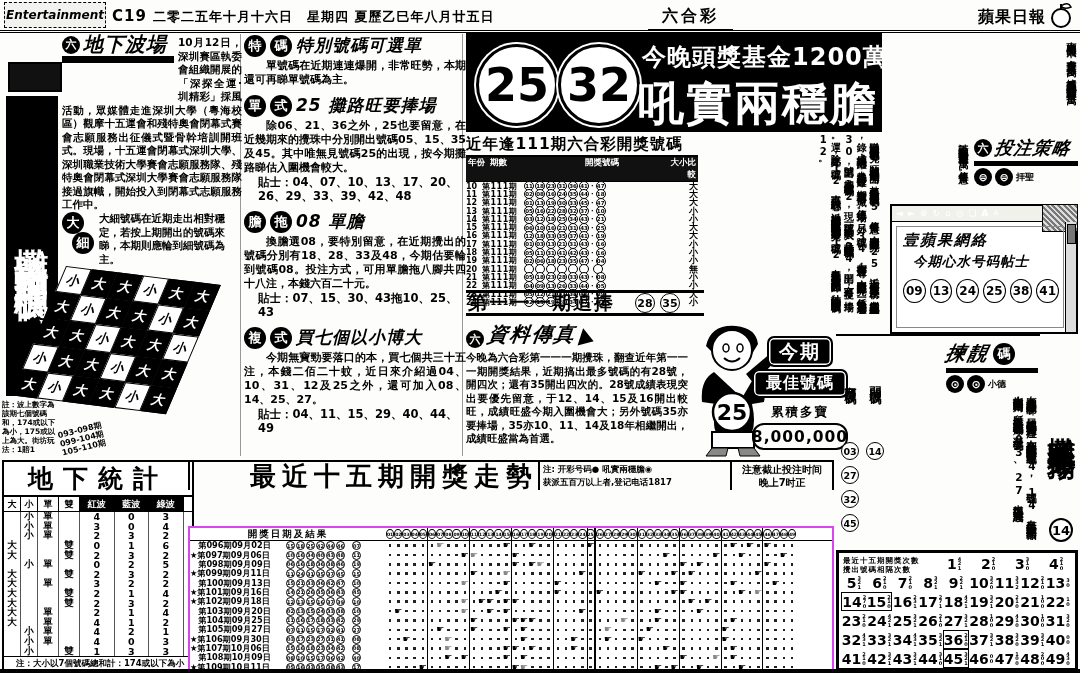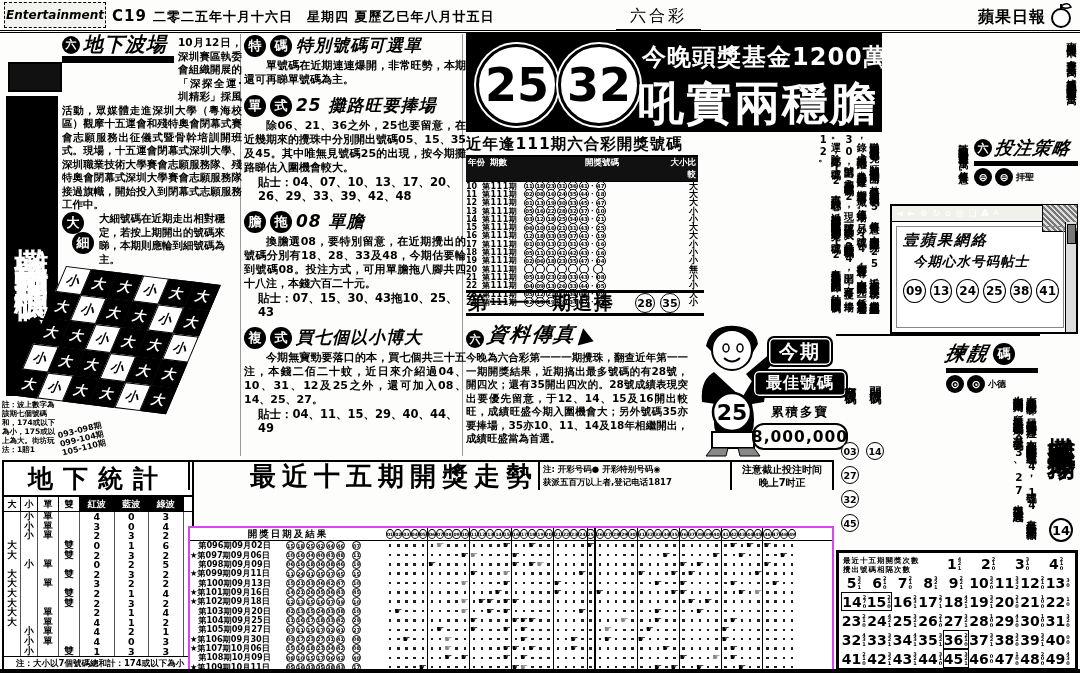--- a/index.html
+++ b/index.html
@@ -2,21 +2,21 @@
 <html><head>
 <meta charset="utf-8">
 <style>
   html,body{margin:0;padding:0;background:#e8e8e4;}
   #page{position:relative;width:1080px;height:673px;background:#fdfdfb;font-family:"DejaVu Sans",sans-serif;color:#000;overflow:hidden;}
   
   #masthead{position:absolute;left:0;top:0;width:1080px;height:30px;border-bottom:3px double #000;background:#fdfdfb;}
   .stamp{position:absolute;left:4px;top:2px;width:100px;height:24px;border:1px dashed #000;font-style:italic;font-weight:bold;font-size:12px;text-align:center;line-height:24px;background:#f2f2ee;}
   .dateline{position:absolute;left:112px;top:7px;font-size:13px;font-weight:bold;letter-spacing:1px;}
   .dateline b{font-size:15px;margin-right:6px;}
-  .secttitle{position:absolute;left:616px;top:6px;font-size:16px;font-weight:normal;letter-spacing:3px;border-bottom:2px solid #000;padding:0 14px 2px;}
+  .secttitle{position:absolute;left:648px;top:6px;font-size:16px;font-weight:bold;letter-spacing:3px;border-bottom:2px solid #000;padding:0 14px 2px;}
   .paper{position:absolute;left:978px;top:7px;font-size:16px;font-weight:bold;letter-spacing:1px;}
   .applelogo{position:absolute;left:1046px;top:1px;}
   
   .vstrip{position:absolute;left:6px;top:96px;width:52px;height:300px;background:#000;color:#fff;writing-mode:vertical-rl;text-orientation:upright;font-size:34px;font-weight:bold;line-height:52px;letter-spacing:7px;text-align:center;}
   .leftdecor{position:absolute;left:8px;top:62px;width:50px;height:26px;border:2px solid #000;background:#111;}
   .ug-logo{float:left;width:112px;height:54px;margin:0 4px 2px 0;}
   .ug-logo .row1{display:flex;align-items:center;gap:3px;}
   .ug-logo .bar{height:7px;background:#000;margin-top:2px;}
   .circchar{display:inline-flex;align-items:center;justify-content:center;background:#000;color:#fff;border-radius:50%;font-weight:bold;}
   .c18{width:18px;height:18px;font-size:11px;}
@@ -816,21 +816,21 @@
           <span style="width: 34.5px;">3</span>
         </div>
       </div>
     <div class="unote">注：大小以7個號碼總和計：174或以下為小</div>
   </div>
 
   <div id="walk">
     <div class="titlebar">
       <div class="wt">最近十五期開獎走勢</div>
       <div class="n1">
-        <div>注: 开彩号码● 开彩特别号码◉</div>
+        <div>注: 开彩号码● 吼實兩穩膽◉</div>
         <div>获派五百万以上者,登记电话1817</div>
       </div>
       <div class="n2">
         <div>注意截止投注时间</div>
         <div>晚上7时正</div>
       </div>
     </div>
     <div id="wtable">
       <div class="whdr">
         <div class="wcolhead">開獎日期及結果</div>

